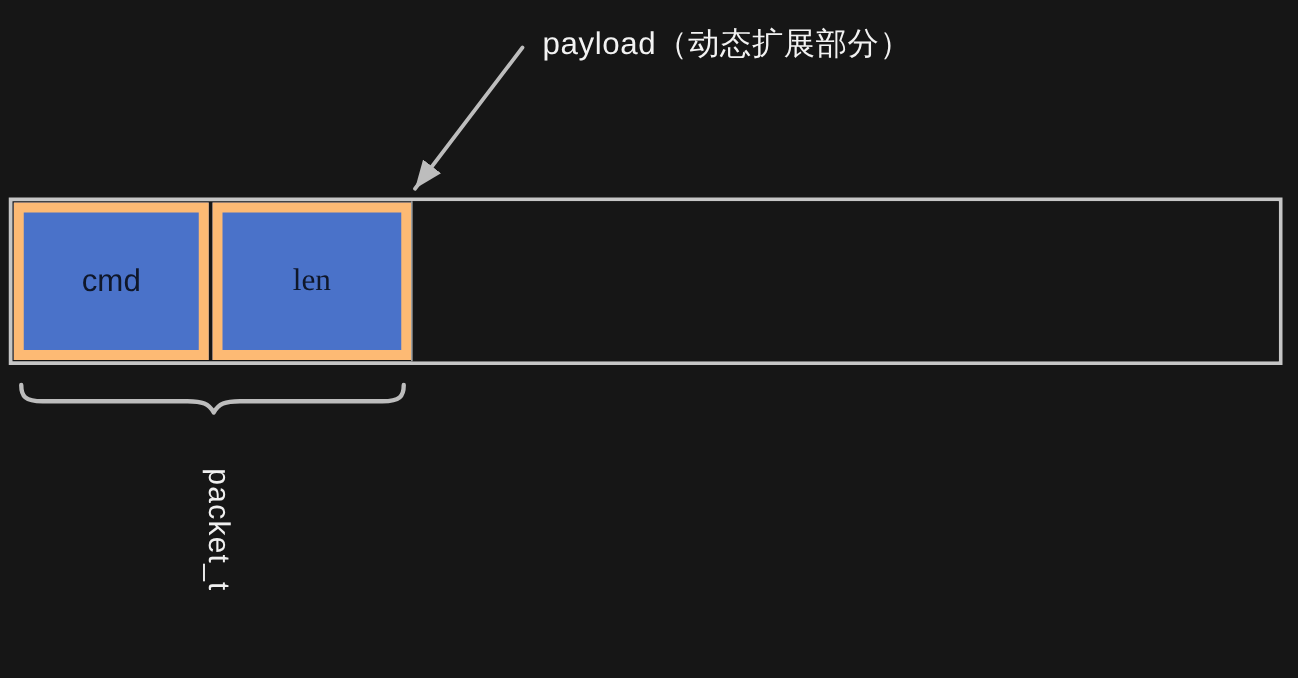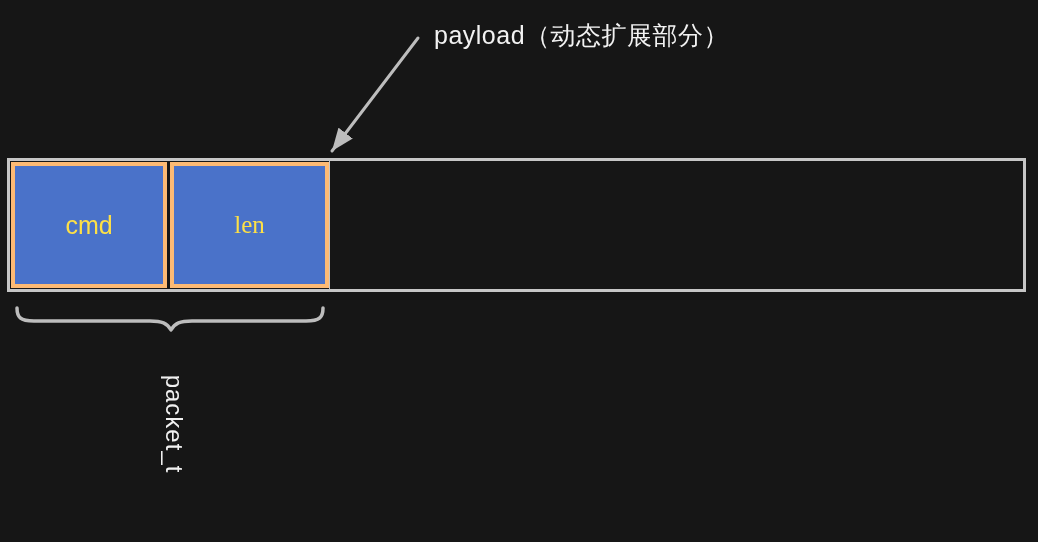--- a/index.html
+++ b/index.html
@@ -45,26 +45,26 @@
     width: 1019px;
     height: 134px;
     border: 3px solid #c6c6c6;
     box-sizing: border-box;
     background: #161616;
     display: flex;
     align-items: stretch;
   }
   .field {
     box-sizing: border-box;
-    border: 4px solid #fdba74;
+    border: 8px solid #fdba74;
     background: #4a72c9;
     display: flex;
     align-items: center;
     justify-content: center;
-    color: #fde047;
+    color: #0f172a;
     font-size: 25px;
     margin: 1px 0 1px 1px;
   }
   .field-cmd { width: 156px; margin-right: 2px; }
   .field-len { width: 159px; font-family: Liberation Serif, serif; }
   .payload-region {
     flex: 1;
     background: #161616;
     border-left: 1px solid #c6c6c6;
   }

